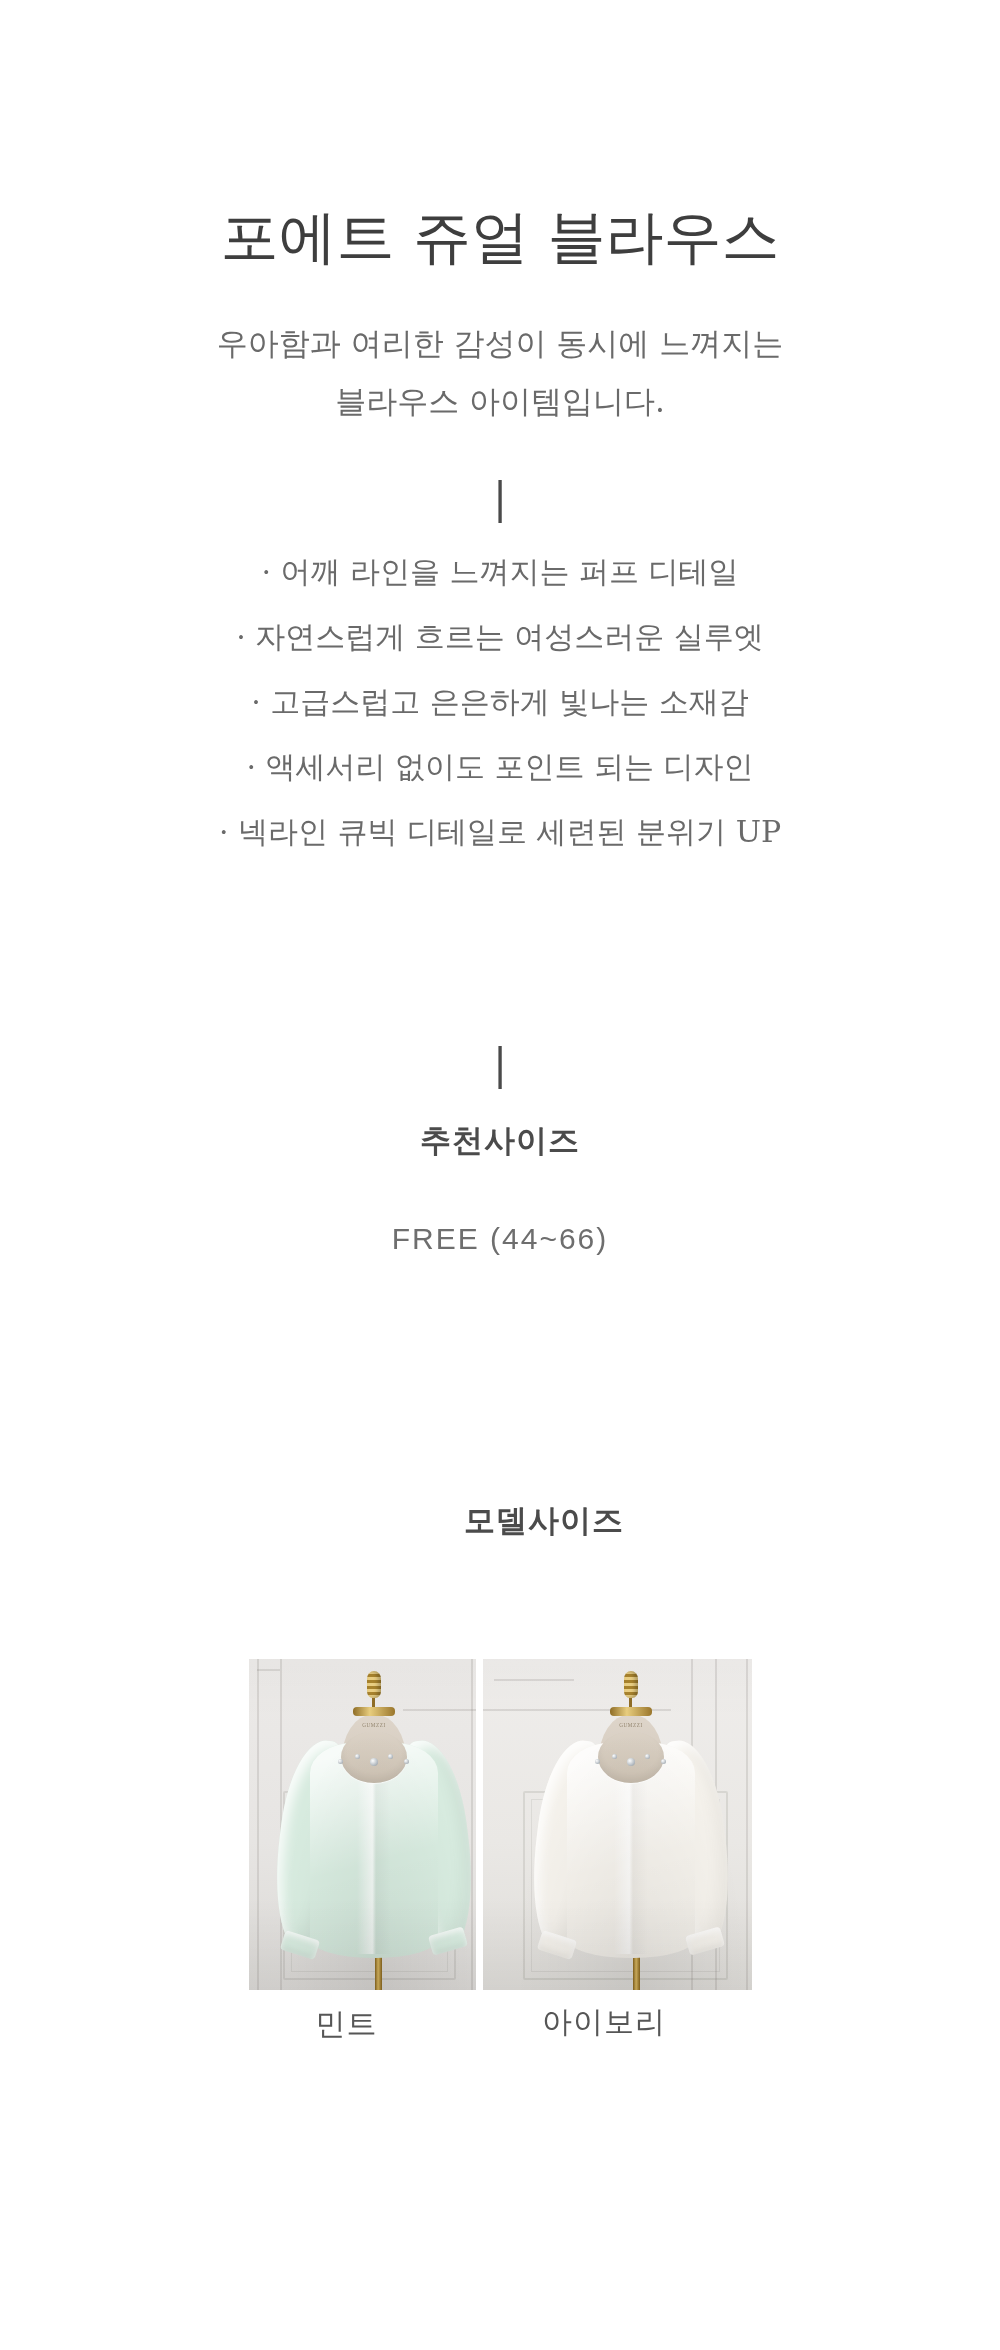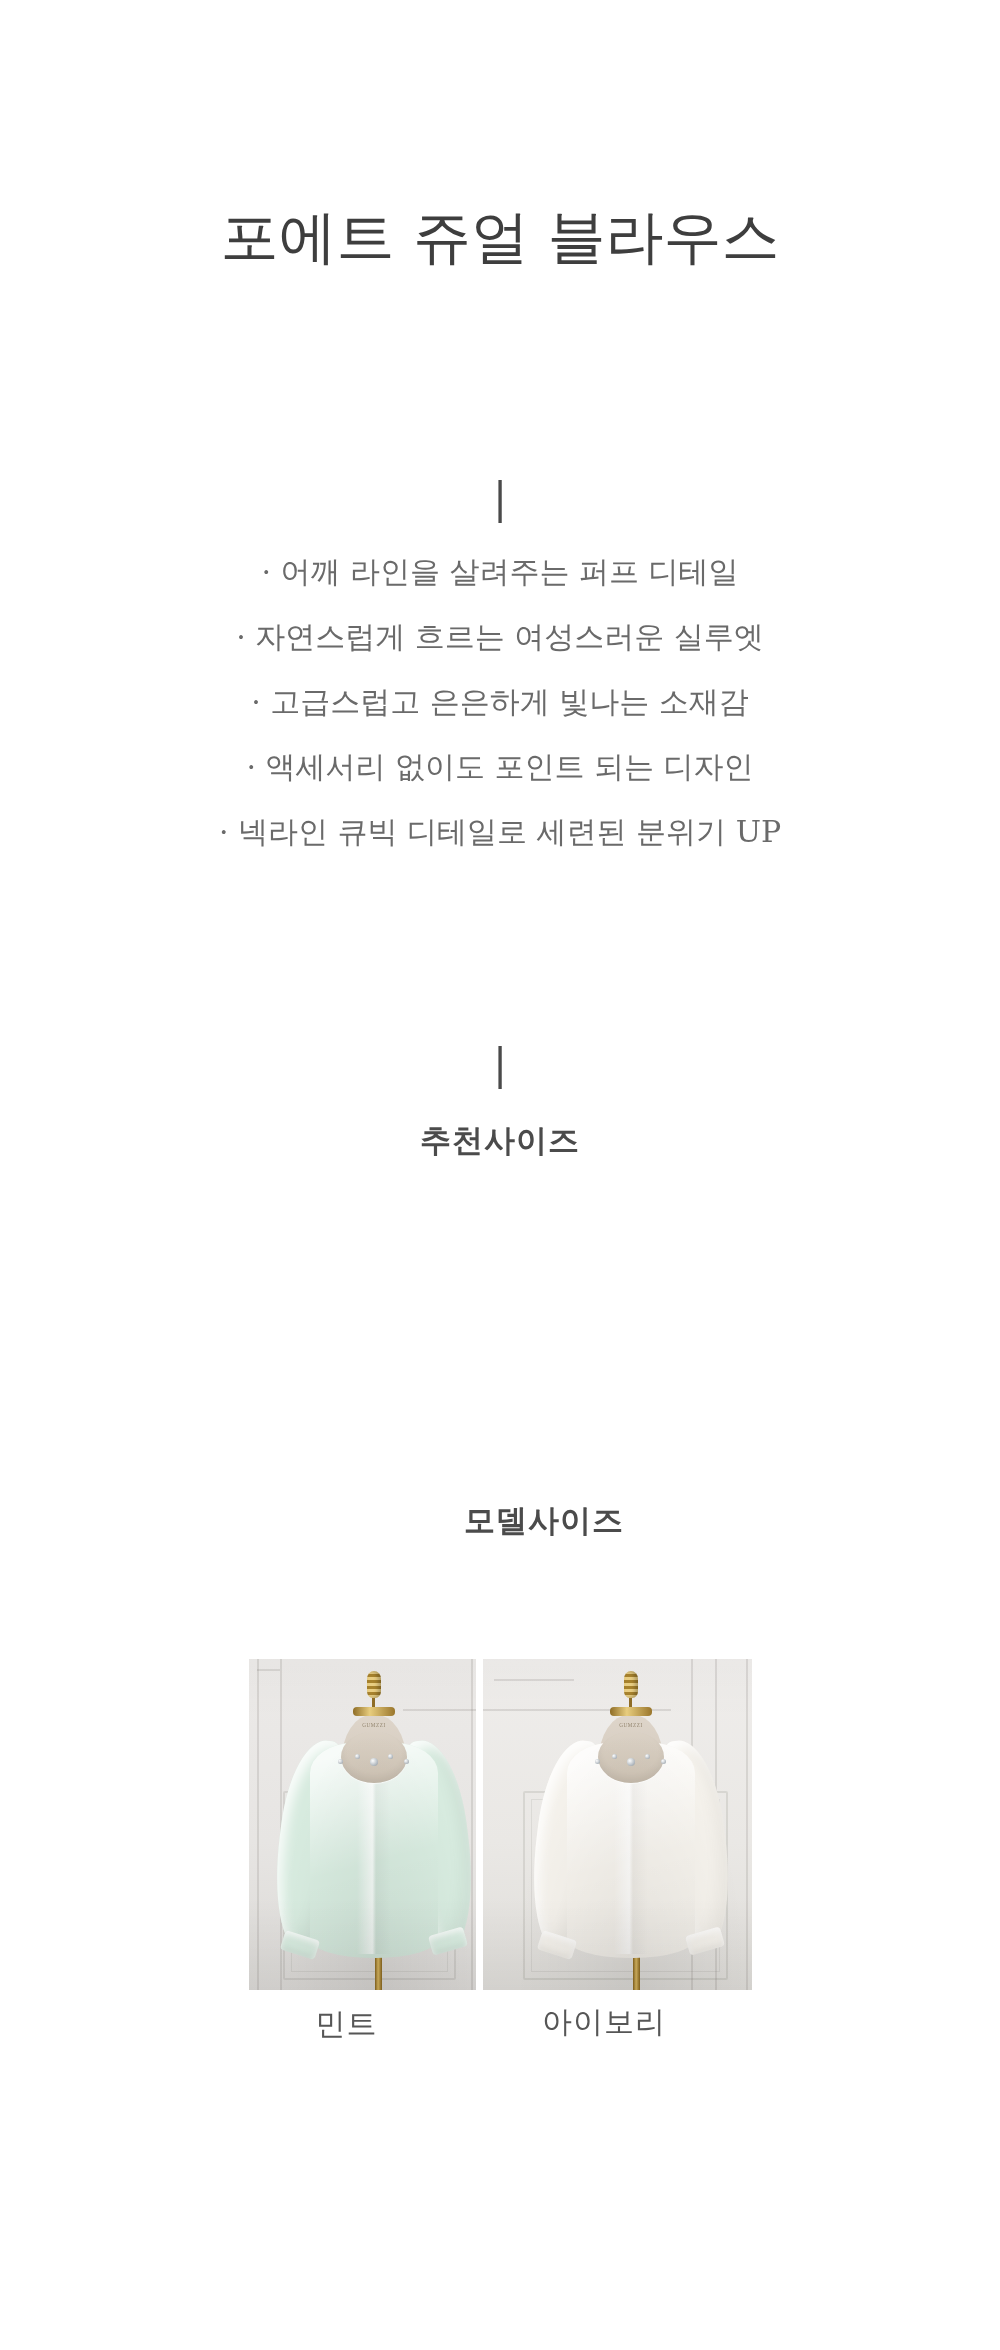--- a/index.html
+++ b/index.html
@@ -88,34 +88,39 @@
   .swatch-label.mint-label{left:233px;width:227px;}
   .swatch-label.ivory-label{left:489px;width:230px;font-family:Liberation Mono, monospace;}
 </style>
 </head>
 <body>
 
 <div class="page">
 
   <h1 class="abs serif title">포에트 쥬얼 블라우스</h1>
 
+  <div class="abs serif subtitle">
+    <div>우아함과 여리한 감성이 동시에 느껴지는</div>
+    <div>블라우스 아이템입니다.</div>
+  </div>
 
   <div class="abs serif divider d1">|</div>
 
   <div class="abs serif features">
-    <div class="feature">· 어깨 라인을 살려주는 퍼프 디테일</div>
+    <div class="feature">· 어깨 라인을 느껴지는 퍼프 디테일</div>
     <div class="feature">· 자연스럽게 흐르는 여성스러운 실루엣</div>
     <div class="feature">· 고급스럽고 은은하게 빛나는 소재감</div>
     <div class="feature">· 액세서리 없이도 포인트 되는 디자인</div>
     <div class="feature">· 넥라인 큐빅 디테일로 세련된 분위기 UP</div>
   </div>
 
   <div class="abs serif divider d2">|</div>
 
   <div class="abs sec-header rec-header">추천사이즈</div>
+  <div class="abs rec-value">FREE (44~66)</div>
 
   <div class="abs sec-header model-header">모델사이즈</div>
 
   <figure class="photo mint" style="--blouse: #d7ebdf;">
     <div class="wline wl-v1"></div>
     <div class="wline wl-v2"></div>
     <div class="wline wl-v3"></div>
     <div class="wline wl-h1"></div>
     <div class="wline wl-h2"></div>
     <div class="wpanel">

